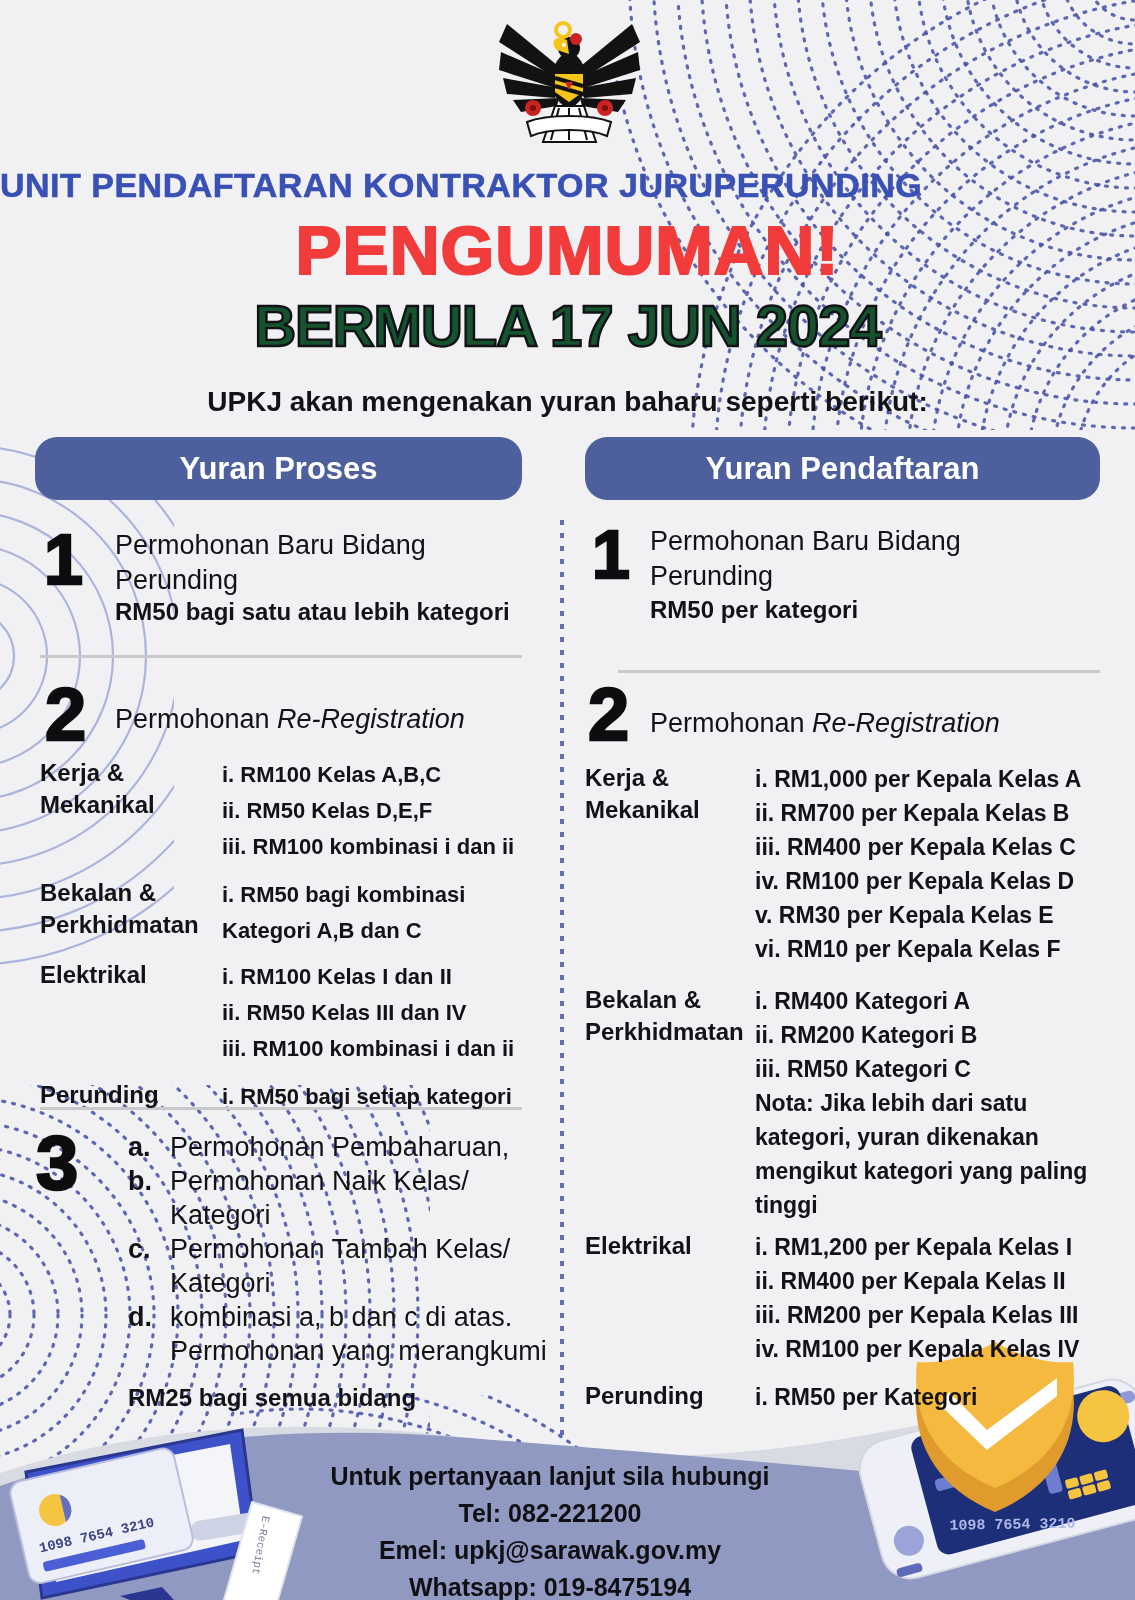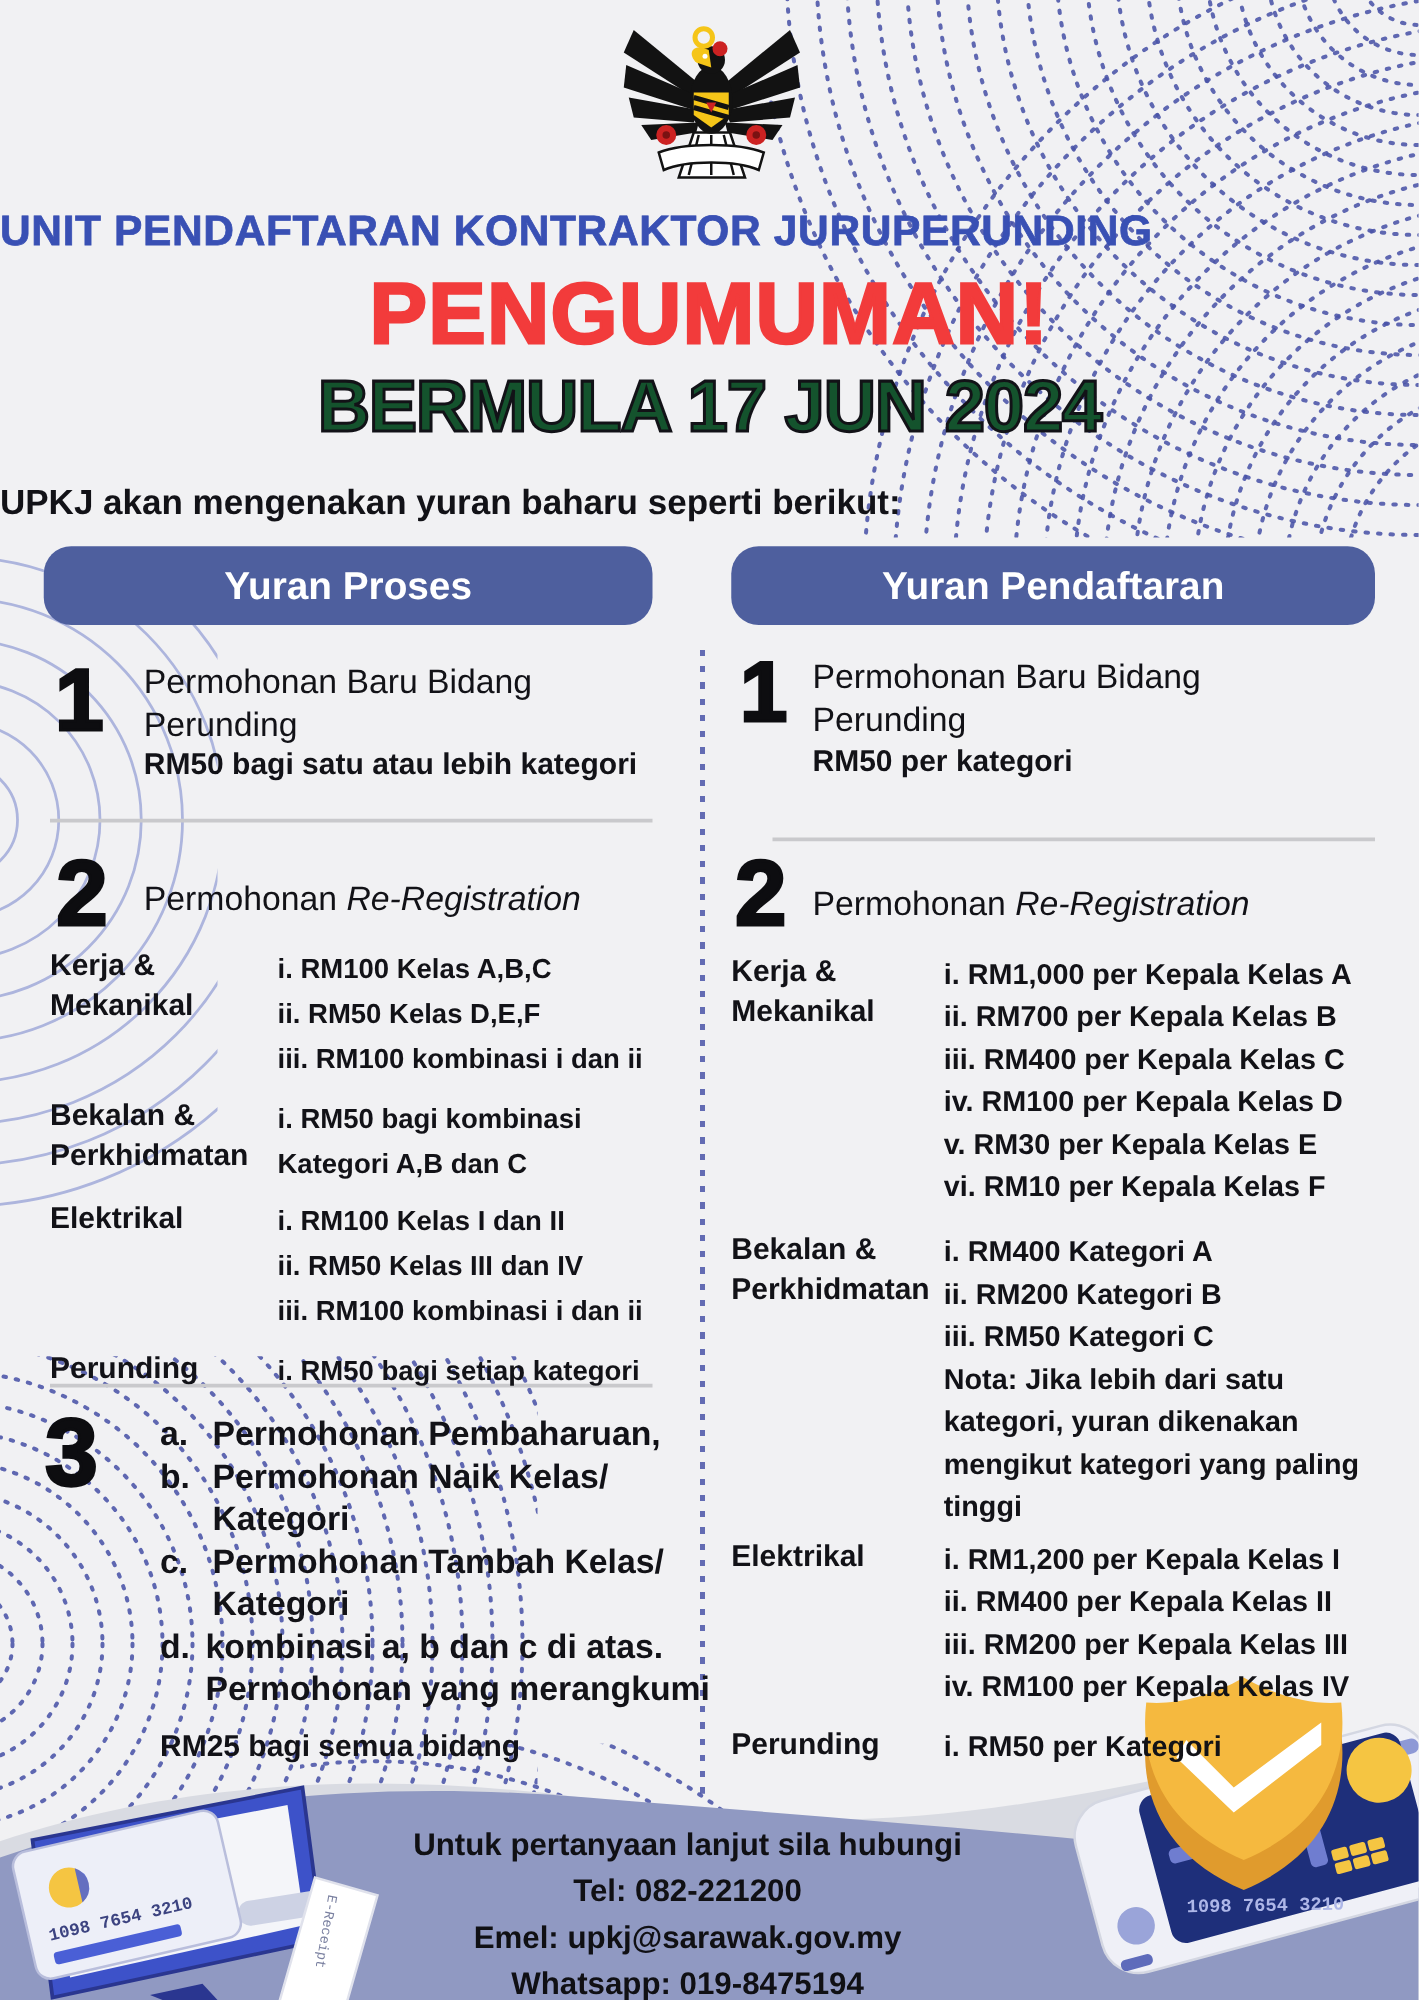--- a/index.html
+++ b/index.html
@@ -11,21 +11,21 @@
   
   .rings{fill:none;stroke:#4A54A8;stroke-width:3.2;stroke-dasharray:2 8;stroke-linecap:round;opacity:.88}
   .thinrings{fill:none;stroke:#A9B1DC;stroke-width:2.2;opacity:.95}
   
   .unit-title{top:166px;left:0;width:1135px;text-align:left;font-size:34px;font-weight:700;
               color:#3950B4;letter-spacing:.5px;-webkit-text-stroke:.6px #3950B4;z-index:5}
   .announce{top:216px;left:0;width:1135px;text-align:center;font-size:69px;line-height:1;
             font-weight:700;color:#F23B3B;letter-spacing:1px;-webkit-text-stroke:2.2px #F23B3B;z-index:5}
   .date-line{top:297px;left:0;width:1135px;text-align:center;font-size:58px;line-height:1;
              font-weight:700;color:#14532d;-webkit-text-stroke:2.4px #121217;letter-spacing:-1px;z-index:5}
-  .subtitle{top:386px;left:0;width:1135px;text-align:left;font-size:28px;font-weight:700;z-index:5}
+  .subtitle{top:386px;left:0;width:1135px;text-align:center;font-size:28px;font-weight:700;z-index:5}
   
   .bar{height:63px;background:#4E5F9E;border-radius:22px;color:#fff;display:flex;
        align-items:center;justify-content:center;font-size:31px;font-weight:700;z-index:5}
   .bar-l{top:437px;left:35px;width:487px}
   .bar-r{top:437px;left:585px;width:515px}
   
   .num{font-weight:700;color:#0D0D10;-webkit-text-stroke:2.5px #0D0D10;z-index:5;line-height:1}
   .sec-title{font-size:27px;font-weight:400;line-height:35px;z-index:5}
   .fee{font-size:24px;font-weight:700;z-index:5;white-space:nowrap}
   .divider{height:3px;background:#C9C9CC;z-index:4}
@@ -37,21 +37,21 @@
   .row-lines div{font-weight:700;white-space:nowrap}
   .rows-l .row-label{width:182px}
   .rows-l .row-lines div{font-size:22px;line-height:36px}
   .rows-r .row-label{width:170px}
   .rows-r .row-lines div{font-size:23px;line-height:34px}
   .note{font-size:23px;line-height:31px;font-weight:700;white-space:normal!important;width:356px}
   
   .s3-items{z-index:5}
   .s3-item{display:flex}
   .s3-marker{width:42px;font-size:27px;font-weight:700;line-height:34px}
-  .s3-lines div{font-size:27px;font-weight:700;line-height:34px;white-space:nowrap}
+  .s3-lines div{font-size:27px;font-weight:400;line-height:34px;white-space:nowrap}
   
   .contact{top:1458px;left:230px;width:640px;text-align:center;z-index:7}
   .contact div{font-size:25px;font-weight:700;line-height:37px;color:#101014}
   .z1{z-index:1}.z3{z-index:3}.z4{z-index:4}.z5{z-index:5}
 </style>
 </head>
 <body>
 
 <svg class="abs z1" style="top:0;right:0" width="520" height="430" viewBox="0 0 520 430">
   <g class="rings">

